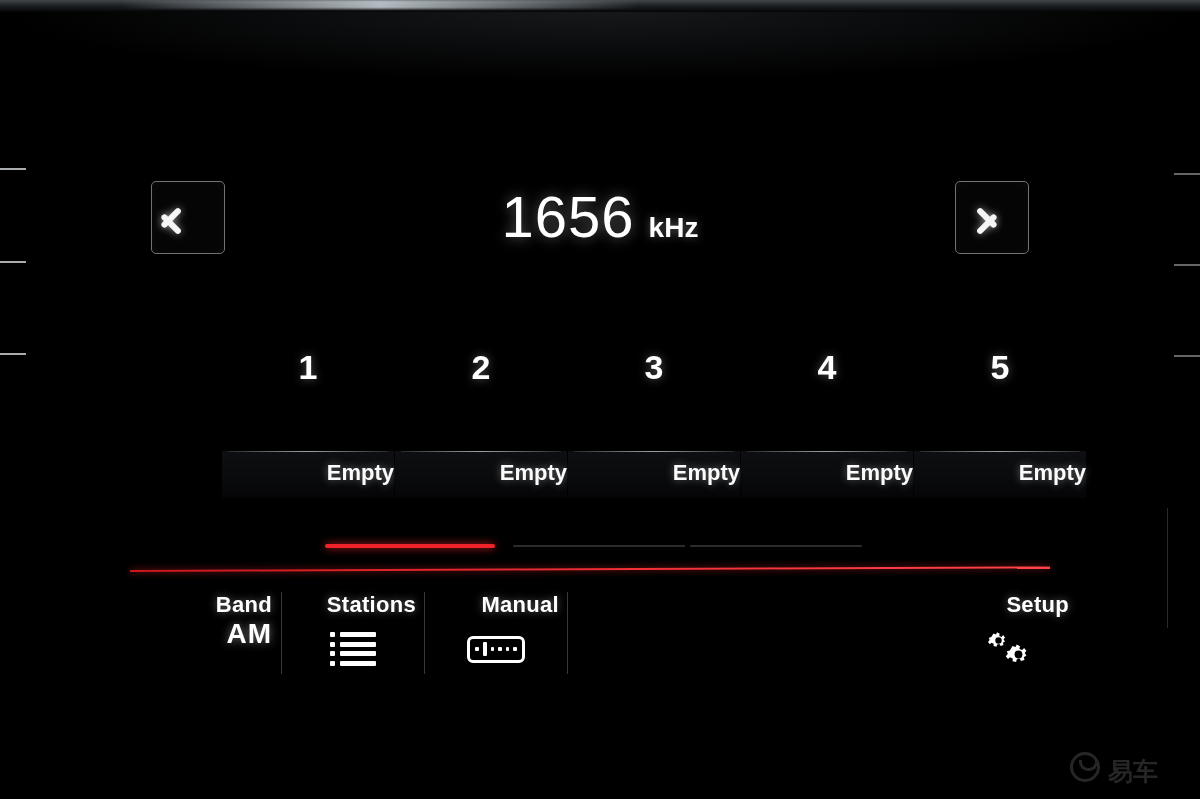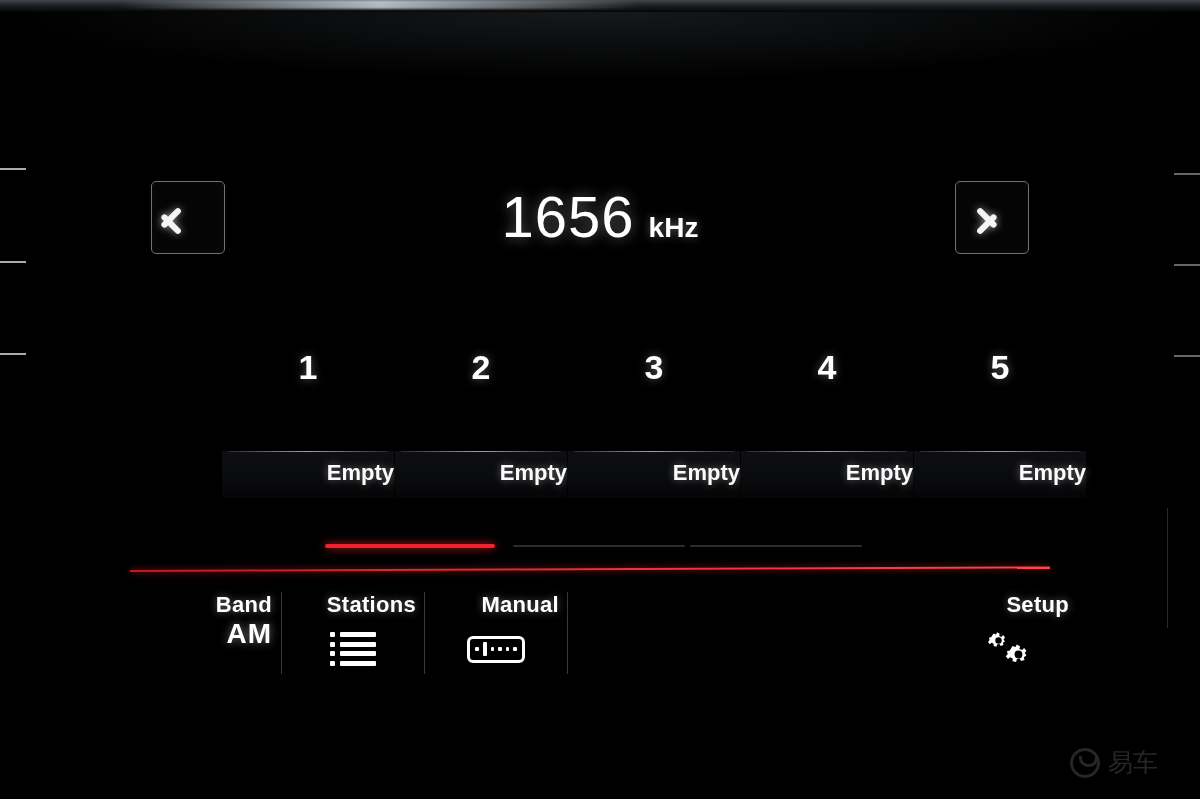--- a/index.html
+++ b/index.html
@@ -136,21 +136,21 @@
     opacity:.62;
   }
   .wm-circle{
     width:30px;height:30px;border-radius:50%;border:3px solid #3e3e3e;
     position:relative;box-sizing:border-box;
   }
   .wm-circle::after{
     content:"";position:absolute;left:6px;top:5px;width:13px;height:8px;
     border:3px solid #3e3e3e;border-top:none;border-radius:0 0 9px 9px;
   }
-  .wm-text{color:#3e3e3e;font-size:25px;font-weight:400;font-family:"DejaVu Sans",sans-serif;}
+  .wm-text{color:#3e3e3e;font-size:25px;font-weight:700;font-family:"DejaVu Sans",sans-serif;margin-top:9px;}
 
   .glowtop{
     position:absolute;top:12px;left:0;width:1200px;height:70px;
     background:radial-gradient(ellipse at 50% 0%,rgba(40,44,48,.55),rgba(0,0,0,0) 70%);
     pointer-events:none;
   }
 </style>
 </head>
 <body>
 

